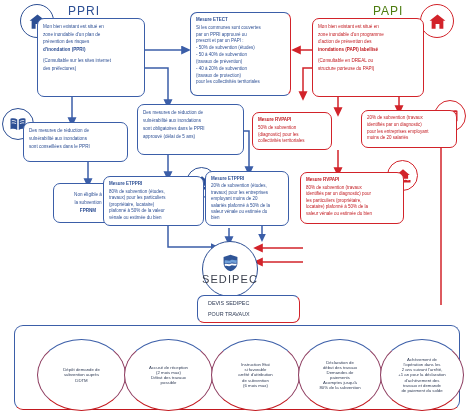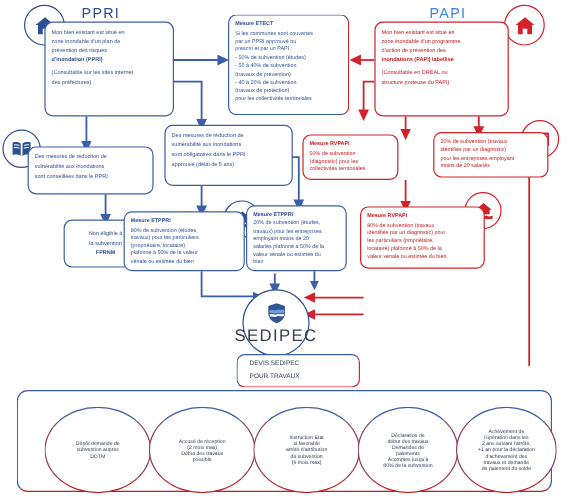--- a/index.html
+++ b/index.html
@@ -10,21 +10,21 @@
   .box{position:absolute;box-sizing:border-box;border-radius:7px;
        background:#ffffff;padding:4px 5px;}
   .blue{border:1.1px solid #3b5ea8;color:#2d4f94;}
   .red{border:1.1px solid #d2232a;color:#c2191f;}
   .box .ttl{font-weight:bold;display:block;margin-bottom:1px;}
   .box p{margin:0;}
   .box .sp{display:block;height:4px;}
 
   .hdr{position:absolute;font-weight:normal;letter-spacing:1px;}
   .hdr.b{color:#2d4f94;}
-  .hdr.r{color:#3b82f6;}
+  .hdr.r{color:#4d7c0f;margin-left:15px;}
 
   .circ{position:absolute;border-radius:50%;background:#fff;
         display:flex;align-items:center;justify-content:center;box-sizing:border-box;}
   .circ.b{border:1.6px solid #2d4f94;}
   .circ.r{border:1.6px solid #d2232a;}
 
   .tl{position:absolute;border-radius:50%;box-sizing:border-box;
       display:flex;align-items:center;justify-content:center;text-align:center;
       background:#fff;border:0.9px solid #3b5ea8;
       border-bottom-color:#c2191f;border-right-color:#8c3a5e;border-left-color:#8c3a5e;
@@ -248,21 +248,21 @@
     <p>locataire) plafonné à 50% de la</p>
     <p>valeur vénale ou estimée du bien</p>
   </div>
 
   <div class="circ b" style="left:202px;top:241px;width:56px;height:56px;flex-direction:column;">
     <svg class="ic" width="17" height="18" viewBox="0 0 24 26" style="margin-bottom:1px;">
       <path fill="#2f5597" d="M12 1 L22 4.2 L22 13 C22 19.2 17.4 23.4 12 25 C6.6 23.4 2 19.2 2 13 L2 4.2 Z"></path>
       <path fill="#6f9fd8" d="M3.6 9.5 C6.5 7.6 9.4 11 12.3 9.1 C15.2 7.2 18.1 10.2 21 8.6 L21 12.6 C18.1 14.2 15.2 11.2 12.3 13.1 C9.4 15 6.5 11.6 3.6 13.5 Z"></path>
       <path fill="#ffffff" d="M3.6 14.6 C6.5 12.7 9.4 16.1 12.3 14.2 C15.2 12.3 18.1 15.3 21 13.7 L20.6 16.4 C17.9 18 15 15.2 12.2 17 C9.4 18.8 6.6 15.8 3.9 17.5 Z"></path>
     </svg>
-    <div style="font-size:14px;letter-spacing:1.1px;color:#3a3f4c;">SEDIPEC</div>
+    <div style="font-size:11px;letter-spacing:1.1px;color:#3a3f4c;">SEDIPEC</div>
   </div>
 
   <div class="box" style="left:197px;top:295px;width:103px;height:28px;font-size:5.4px;line-height:1.95;
               color:#2f3b55;border:1.1px solid #3b5ea8;border-right-color:#d2232a;border-bottom-color:#d2232a;
               display:flex;flex-direction:column;justify-content:center;padding-left:10px;">
     <p>DEVIS SEDIPEC</p>
     <p>POUR TRAVAUX</p>
   </div>
 
   <div class="frame" style="left:14px;top:325px;width:446px;height:85px;"></div>

